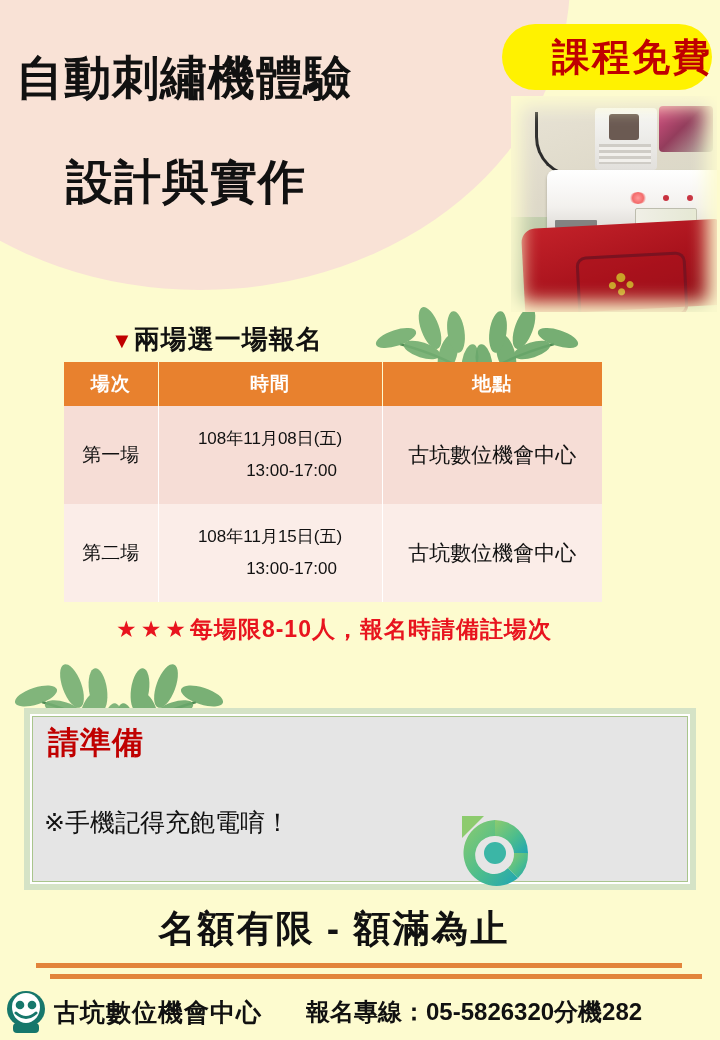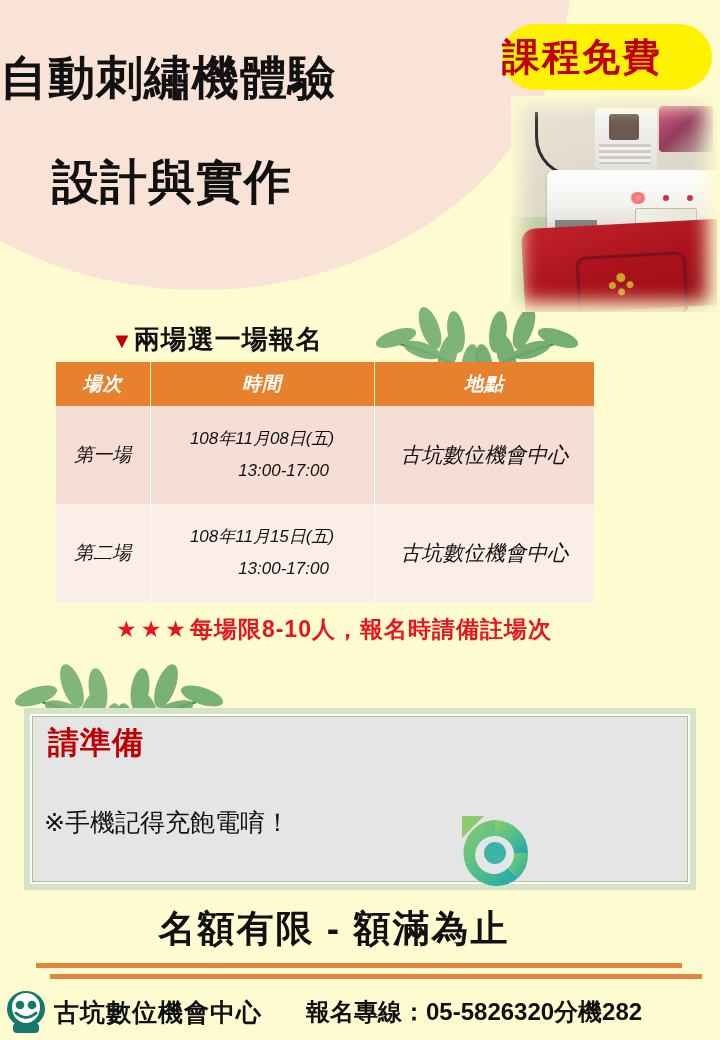--- a/index.html
+++ b/index.html
@@ -26,40 +26,41 @@
     z-index:1;
   }
 
   
   .title-wrap{
     position:absolute;left:0;top:52px;width:500px;z-index:5;
   }
   .title-line1{
     font-size:47px;font-weight:bold;color:#111;
     letter-spacing:1px;
+    padding-left:16px;
     line-height:1.1;
     white-space:nowrap;
   }
   .title-line2{
     font-size:47px;font-weight:bold;color:#111;
     letter-spacing:1px;
-    padding-left:52px;
+    padding-left:66px;
     margin-top:52px;
     line-height:1.1;
     white-space:nowrap;
   }
 
   
   .free-badge{
     position:absolute;right:8px;top:24px;
     width:210px;height:66px;
     background:#FFF200;
     border-radius:34px;
     z-index:8;
-    display:flex;align-items:center;justify-content:flex-start;
+    display:flex;align-items:center;justify-content:flex-end;
   }
   .free-badge span{
     font-size:38px;font-weight:bold;color:#C00000;
     letter-spacing:2px;
   }
 
   
   .photo{
     position:absolute;left:511px;top:96px;
     width:206px;height:216px;
@@ -133,25 +134,24 @@
   .sec-head{
     position:absolute;left:72px;top:322px;z-index:7;
     font-size:26px;font-weight:bold;color:#111;letter-spacing:1px;
     white-space:nowrap;
     margin-left:39px;
   }
   .sec-head .tri{color:#C00000;font-size:22px;}
 
   
   .tbl{
-    position:absolute;left:56px;top:362px;
+    position:absolute;left:64px;top:362px;
     width:538px;z-index:7;
     border-collapse:collapse;
     table-layout:fixed;
-    font-style:italic;
   }
   .tbl th{
     background:#E8812E;color:#ffffff;
     font-size:19px;font-weight:bold;letter-spacing:1px;
     height:42px;
     border-right:1px solid #FDFBCF;
     text-align:center;
   }
   .tbl th:last-child{border-right:none;}
   .tbl col.c1{width:94px;}

